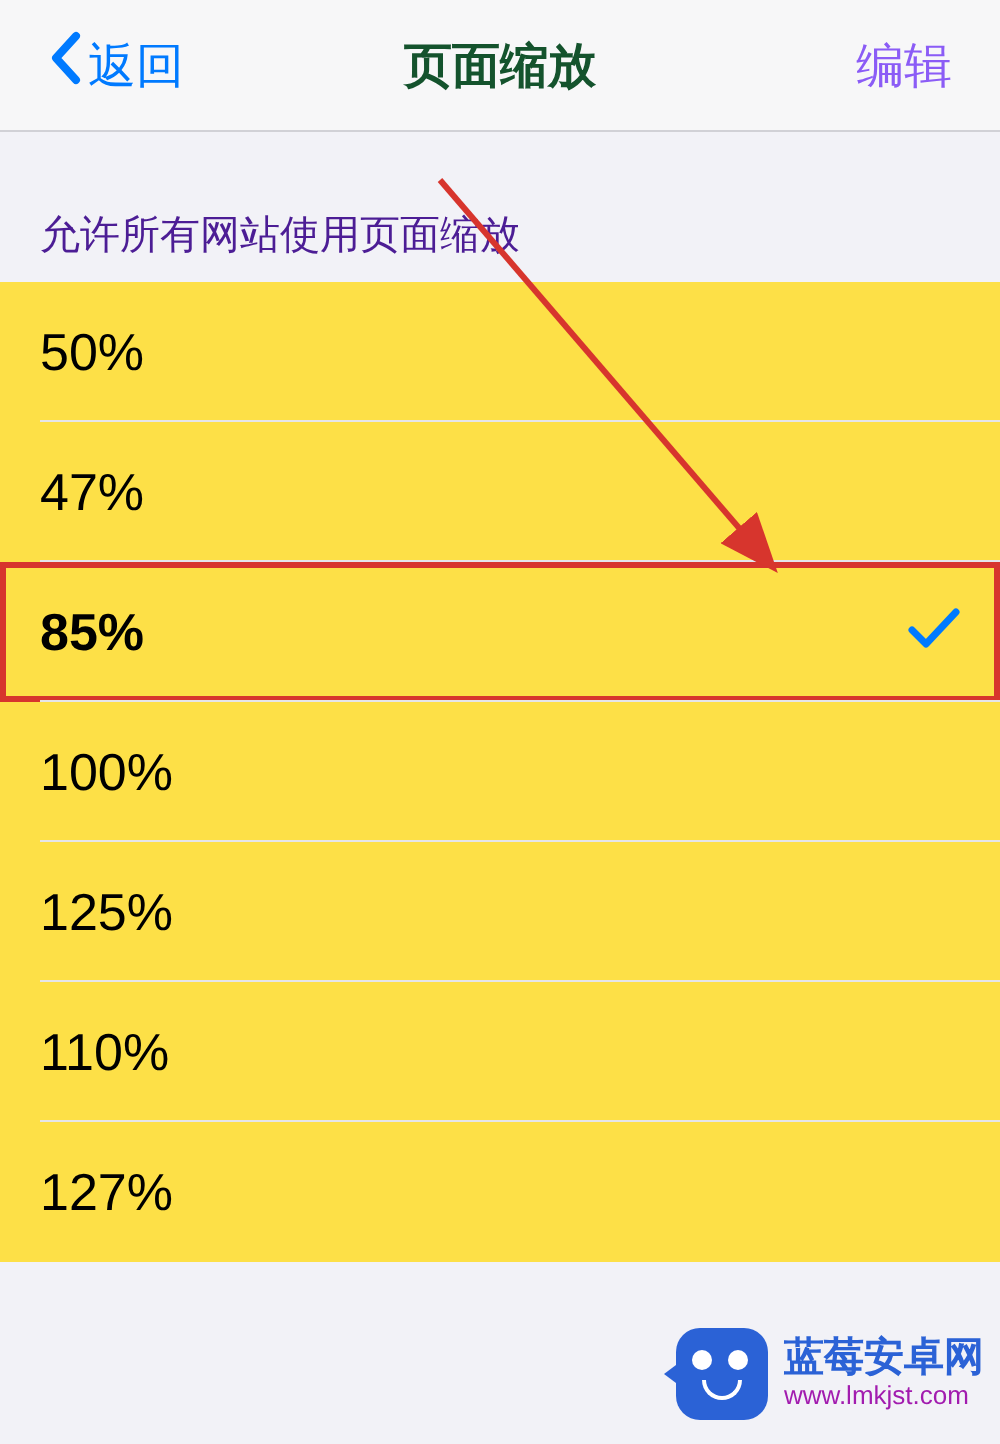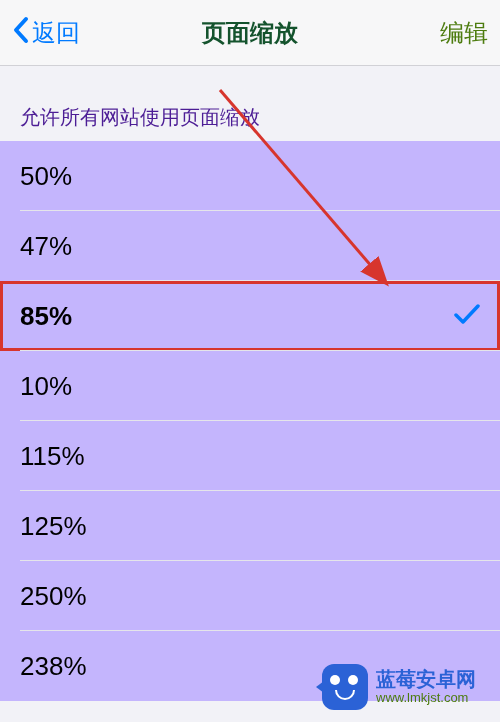--- a/index.html
+++ b/index.html
@@ -15,21 +15,21 @@
       overflow: hidden;
       position: relative;
     }
     .nav-bar {
       height: 66px;
       background: #f7f7f8;
       border-bottom: 1px solid #d1d1d6;
       display: flex;
       align-items: center;
       justify-content: space-between;
-      padding: 0 12px;
+      padding: 0 24px;
       position: relative;
     }
     .back-btn {
       display: flex;
       align-items: center;
       color: #007aff;
       font-size: 24px;
       cursor: pointer;
     }
     .back-chevron {
@@ -37,30 +37,30 @@
     }
     .nav-title {
       position: absolute;
       left: 50%;
       transform: translateX(-50%);
       font-size: 24px;
       font-weight: 600;
       color: #14532d;
     }
     .edit-btn {
-      color: #4d7c0f;
+      color: #8b5cf6;
       font-size: 24px;
     }
     .section-header {
       padding: 38px 20px 10px 20px;
       color: #4c1d95;
       font-size: 20px;
     }
     .list {
-      background: #c4b5fd;
+      background: #fde047;
     }
     .list-item {
       display: flex;
       align-items: center;
       justify-content: space-between;
       height: 70px;
       padding: 0 20px;
       position: relative;
     }
     .list-item::after {
@@ -88,21 +88,21 @@
       z-index: 2;
       font-weight: bold;
     }
     .annotation-arrow {
       position: absolute;
       pointer-events: none;
       z-index: 10;
     }
     .watermark {
       position: absolute;
-      right: 24px;
+      right: 8px;
       bottom: 12px;
       display: flex;
       align-items: center;
       z-index: 20;
     }
     .wm-icon {
       width: 46px;
       height: 46px;
       background: #2b62d6;
       border-radius: 12px;
@@ -149,21 +149,21 @@
       display: flex;
       flex-direction: column;
       line-height: 1.15;
     }
     .wm-title {
       color: #2b62d6;
       font-size: 20px;
       font-weight: 700;
     }
     .wm-url {
-      color: #4d7c0f;
+      color: #a21caf;
       font-size: 13px;
     }
   </style>
 </head>
 <body>
 
 <div class="nav-bar">
   <div class="back-btn">
     <span class="back-chevron">
       <svg width="18" height="28" viewBox="0 0 18 28" fill="none">
@@ -189,37 +189,33 @@
   </div>
   <div class="list-item highlighted">
     <span class="item-label">85%</span>
     <span class="checkmark">
       <svg width="26" height="22" viewBox="0 0 26 22">
           <path d="M2 12 L9 19 L24 3" stroke="#007aff" stroke-width="3.5" fill="none" stroke-linecap="round" stroke-linejoin="round"></path>
         </svg>
     </span>
   </div>
   <div class="list-item">
-    <span class="item-label">10%</span>
-
-  </div>
-  <div class="list-item">
-    <span class="item-label">115%</span>
+    <span class="item-label">100%</span>
 
   </div>
   <div class="list-item">
     <span class="item-label">125%</span>
 
   </div>
   <div class="list-item">
-    <span class="item-label">250%</span>
-
-  </div>
-  <div class="list-item">
-    <span class="item-label">238%</span>
+    <span class="item-label">110%</span>
+
+  </div>
+  <div class="list-item">
+    <span class="item-label">127%</span>
 
   </div>
 </div>
 
 <svg class="annotation-arrow" style="left:210px; top:82px;" width="200" height="220">
   <defs>
     <marker id="arrowhead" markerWidth="10" markerHeight="8" refX="8" refY="4" orient="auto">
       <polygon points="0 0, 10 4, 0 8" fill="#d7352d"></polygon>
     </marker>
   </defs>

